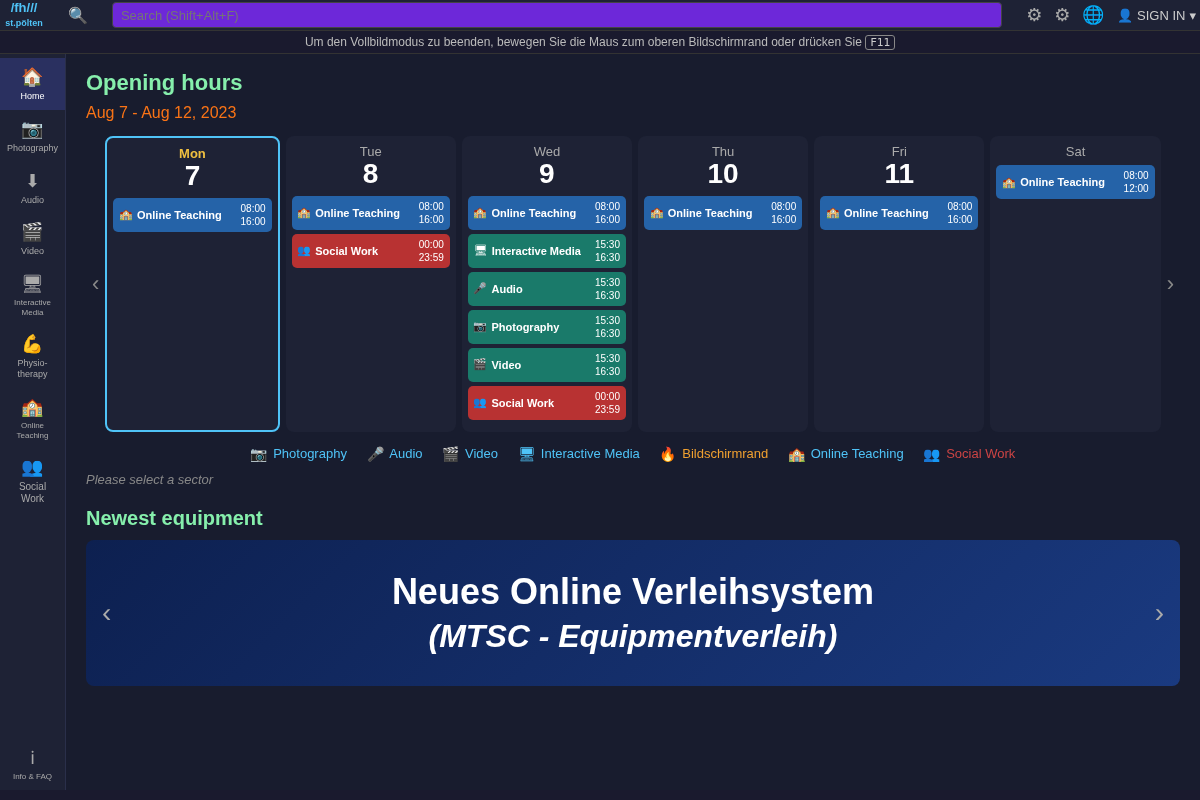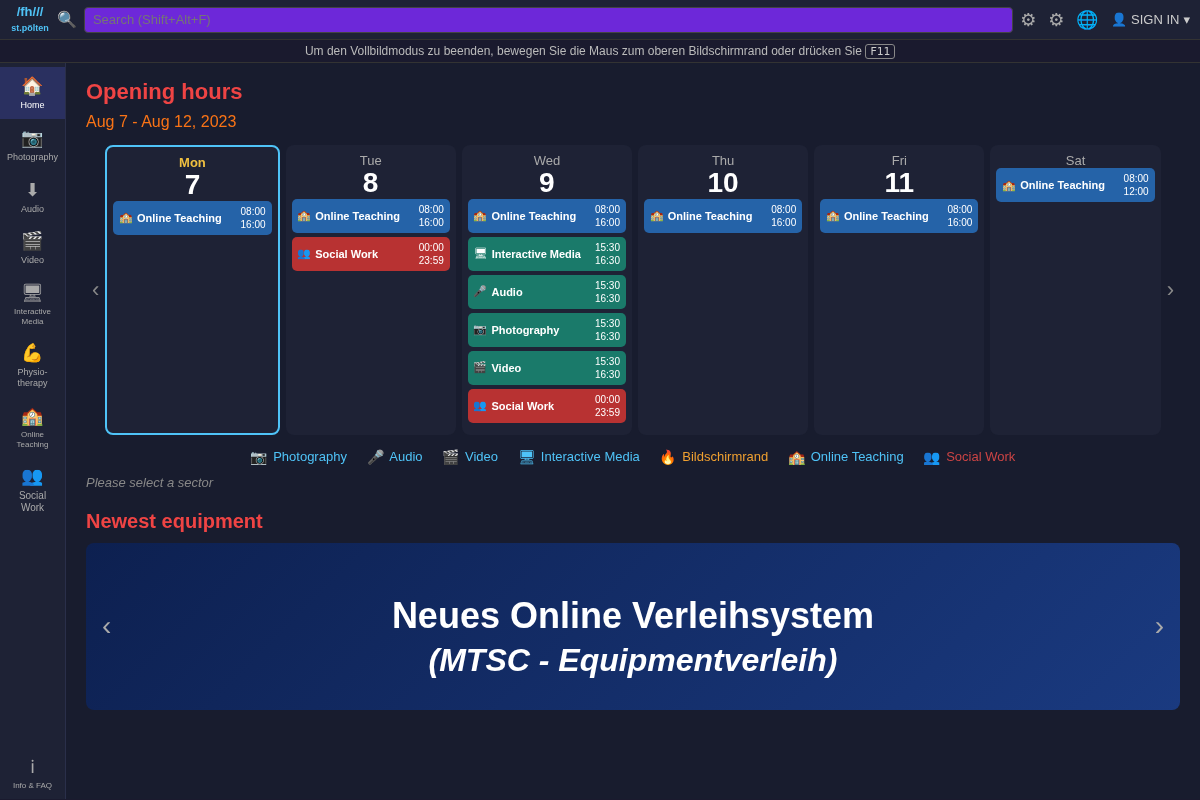--- a/index.html
+++ b/index.html
@@ -1,25 +1,25 @@
 <!DOCTYPE html>
 <html><head>
   <meta charset="utf-8">
   <style>
     * { box-sizing: border-box; margin: 0; padding: 0; }
     body { background: #1a1a2e; color: #fff; font-family: Arial, sans-serif; width: 1200px; height: 800px; overflow: hidden; }
 
     
     .topnav {
       background: #1e2235;
-      height: 40px;
-      display: flex;
-      align-items: center;
-      padding: 0 10px;
-      gap: 7px;
+      height: 31px;
+      display: flex;
+      align-items: center;
+      padding: 0 4px;
+      gap: 24px;
       border-bottom: 1px solid #333;
     }
     .topnav-logo {
       color: #4fc3f7;
       font-weight: bold;
       font-size: 13px;
       width: 40px;
       text-align: center;
       line-height: 1.1;
     }
@@ -102,21 +102,21 @@
       flex: 1;
       overflow-y: auto;
       padding: 16px 20px;
       background: #181c2e;
     }
 
     
     .section-title {
       font-size: 22px;
       font-weight: bold;
-      color: #ef4444;
+      color: #86efac;
       margin-bottom: 8px;
     }
     .date-range {
       font-size: 16px;
       color: #f97316;
       margin-bottom: 14px;
     }
 
     
     .calendar-wrapper {
@@ -144,20 +144,21 @@
       background: #1e2235;
       border-radius: 8px;
       padding: 8px 6px;
       min-height: 260px;
     }
     .day-col.today {
       border: 2px solid #4fc3f7;
     }
     .day-header {
       text-align: center;
+      margin-bottom: 6px;
     }
     .day-name {
       font-size: 13px;
       color: #aaa;
     }
     .day-name.today-name { color: #f0c040; font-weight: bold; }
     .day-num {
       font-size: 28px;
       font-weight: bold;
       color: #fff;
@@ -226,21 +227,20 @@
       padding: 30px 20px;
       text-align: center;
       margin-top: 10px;
       position: relative;
     }
     .newest-banner h2 {
       font-size: 36px;
       font-weight: 900;
       color: #fff;
       line-height: 1.2;
-      margin-top: 21px;
     }
     .newest-banner h2 em {
       font-style: italic;
       font-size: 32px;
     }
     .banner-nav {
       position: absolute;
       top: 50%;
       transform: translateY(-50%);
       background: none;

